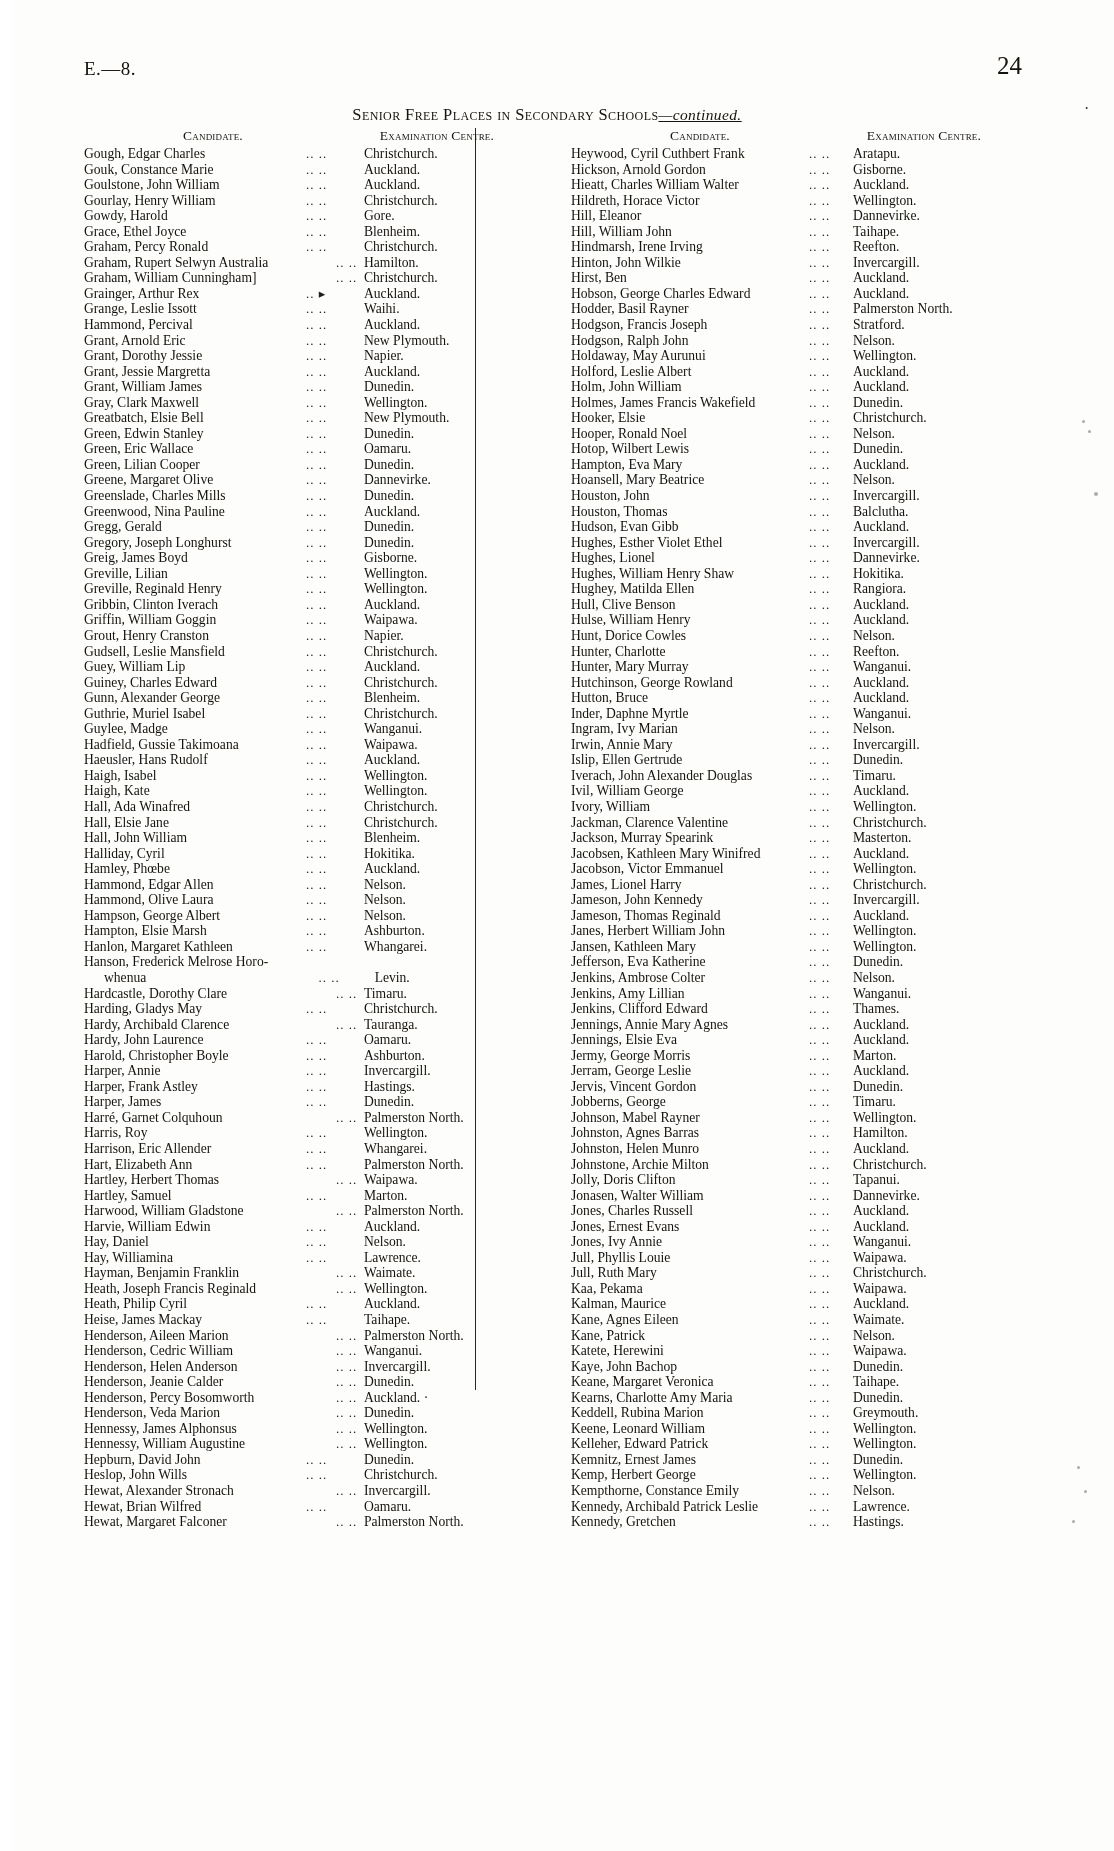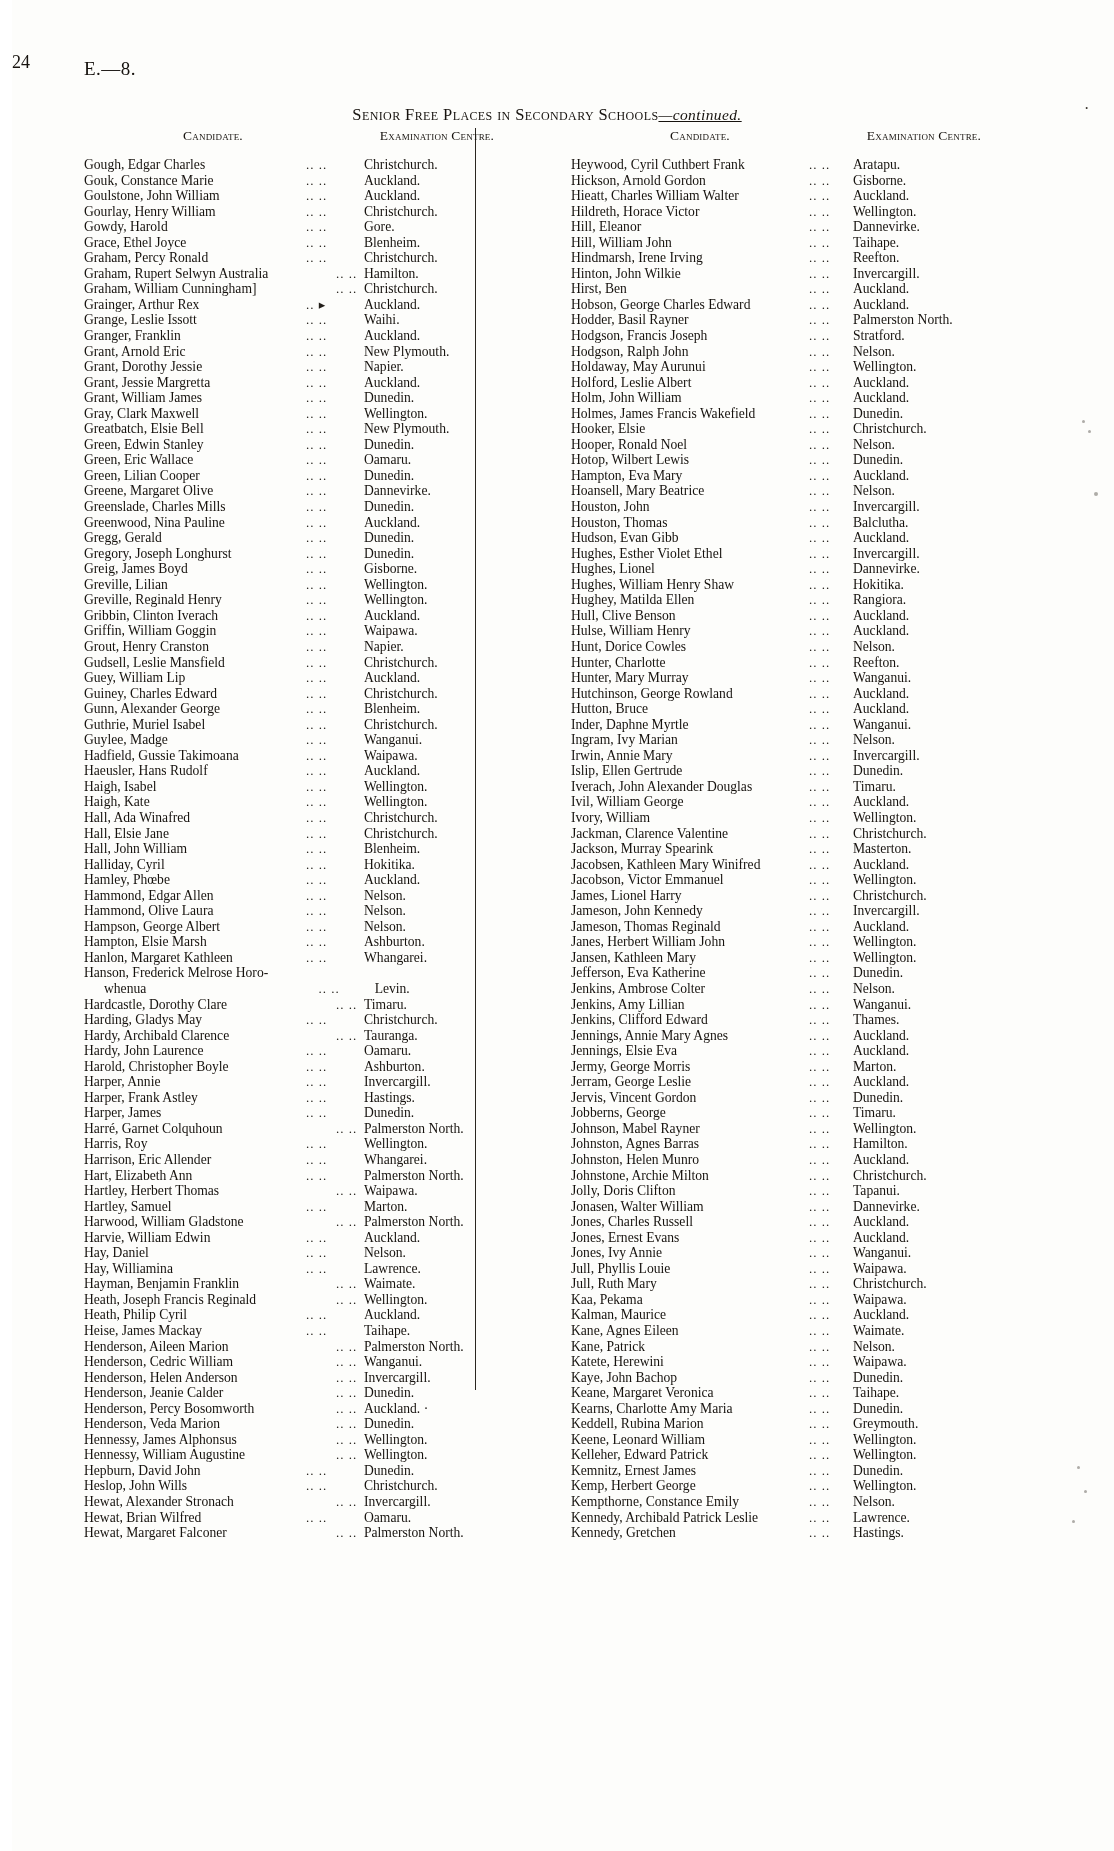--- a/index.html
+++ b/index.html
@@ -27,22 +27,22 @@
     left: 72px;
     top: 58px;
     font-size: 19px;
     letter-spacing: 0.5px;
   }
   .page-number {
     position: absolute;
     left: 0;
     top: 52px;
     width: 1010px;
-    text-align: left;
-    font-size: 18px;
+    text-align: right;
+    font-size: 25px;
   }
   .section-title {
     position: absolute;
     top: 105px;
     left: 0;
     width: 1070px;
     text-align: center;
     font-size: 15.5px;
     letter-spacing: 0.4px;
   }
@@ -72,21 +72,21 @@
     left: 463px;
     top: 128px;
     width: 1px;
     height: 1262px;
     background: #2a2620;
   }
   .headrow {
     display: flex;
     font-size: 12.5px;
     letter-spacing: 0.2px;
-    margin-bottom: 13px;
+    margin-bottom: 2px;
   }
   .headrow .h-cand {
     width: 258px;
     text-align: center;
     font-variant: small-caps;
     font-size: 13.5px;
   }
   .headrow .h-centre {
     width: 190px;
     text-align: center;
@@ -206,21 +206,21 @@
             <div class="name">Grainger, Arthur Rex</div>
             <div class="dots">.. ▸</div>
             <div class="centre">Auckland.</div>
           </div>
           <div class="row">
             <div class="name">Grange, Leslie Issott</div>
             <div class="dots">..      ..</div>
             <div class="centre">Waihi.</div>
           </div>
           <div class="row">
-            <div class="name">Granger, Franklin</div>
+            <div class="name">Hammond, Percival</div>
             <div class="dots">..      ..</div>
             <div class="centre">Auckland.</div>
           </div>
           <div class="row">
             <div class="name">Grant, Arnold Eric</div>
             <div class="dots">..      ..</div>
             <div class="centre">New Plymouth.</div>
           </div>
           <div class="row">
             <div class="name">Grant, Dorothy Jessie</div>

